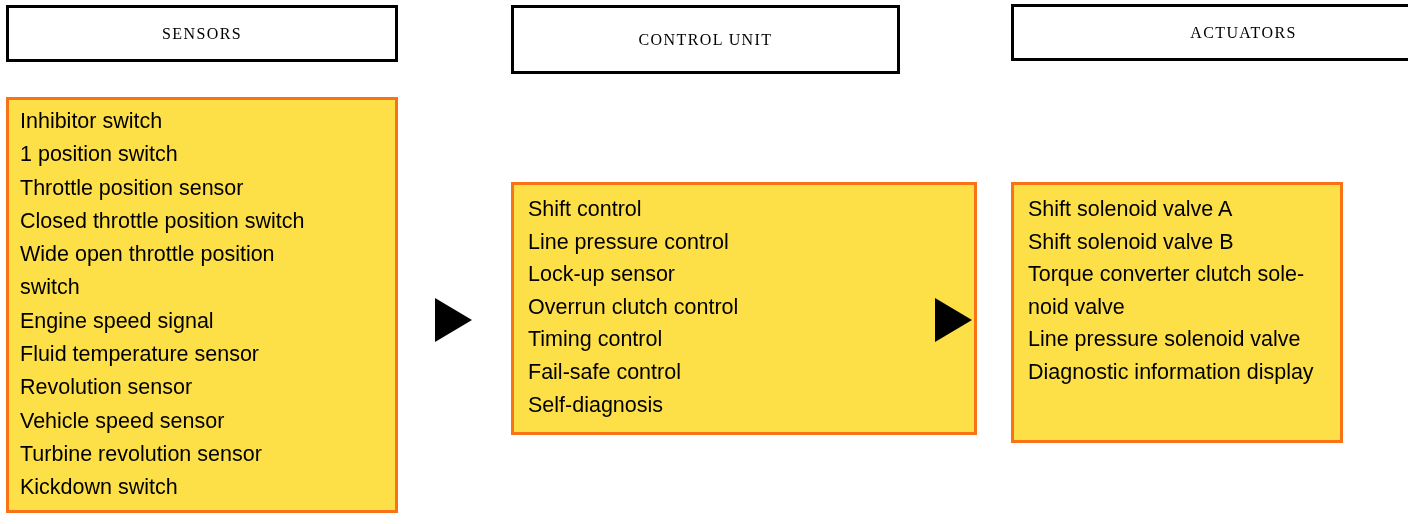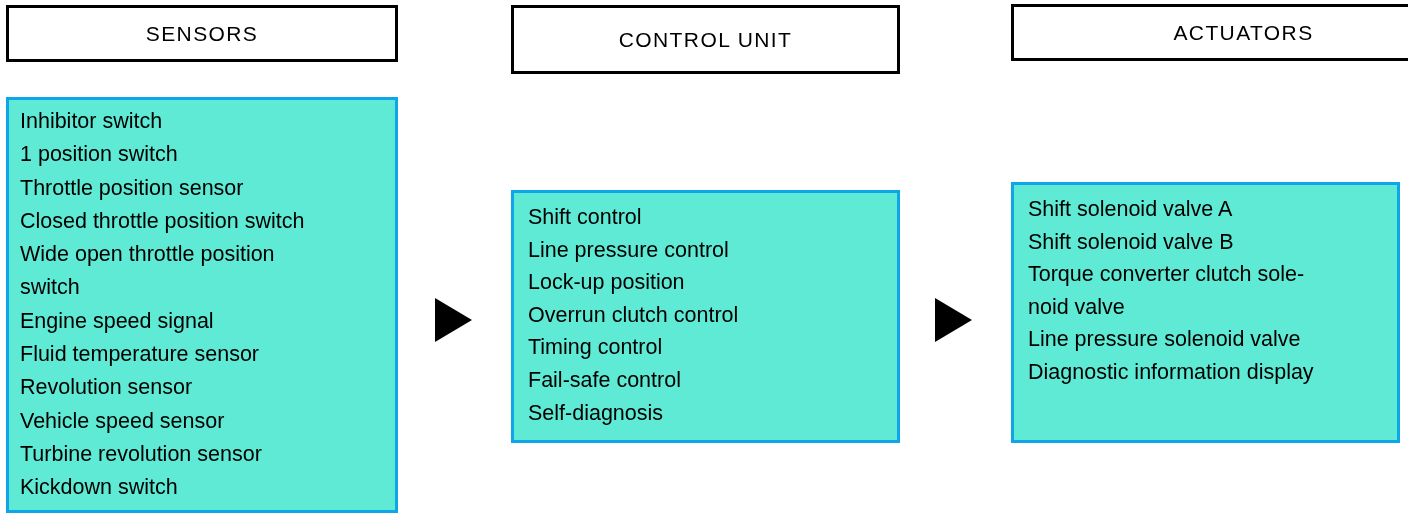--- a/index.html
+++ b/index.html
@@ -21,32 +21,33 @@
   .header-box {
     position: absolute;
     box-sizing: border-box;
     border: 3px solid #000000;
     background: #ffffff;
     display: flex;
     align-items: center;
     justify-content: center;
   }
   .header-label {
-    font-size: 21px;
+    font-size: 16px;
     letter-spacing: 1.4px;
     font-weight: 400;
     white-space: nowrap;
+    font-family: Liberation Serif, serif;
   }
 
   
   .content-box {
     position: absolute;
     box-sizing: border-box;
-    border: 3px solid #0ea5e9;
-    background: #5eead4;
+    border: 3px solid #f97316;
+    background: #fde047;
   }
   .list {
     position: absolute;
     left: 11px;
     top: 6px;
     right: 6px;
   }
   .item {
     font-size: 21.5px;
     line-height: 32.6px;
@@ -98,39 +99,39 @@
       <div class="item">Kickdown switch</div>
     </div>
   </div>
 
   <div class="arrow" style="left:435px; top:298px;"></div>
 
   <div class="header-box" style="left:511px; top:5px; width:389px; height:69px;">
     <span class="header-label">CONTROL UNIT</span>
   </div>
 
-  <div class="content-box" style="left:511px; top:190px; width:389px; height:253px;text-decoration:underline;">
+  <div class="content-box" style="left:511px; top:182px; width:466px; height:253px;text-decoration:underline;">
     <div class="list" id="control-list">
       <div class="item">Shift control</div>
       <div class="item">Line pressure control</div>
-      <div class="item">Lock-up position</div>
+      <div class="item">Lock-up sensor</div>
       <div class="item">Overrun clutch control</div>
       <div class="item">Timing control</div>
       <div class="item">Fail-safe control</div>
       <div class="item">Self-diagnosis</div>
     </div>
   </div>
 
   <div class="arrow" style="left:935px; top:298px;"></div>
 
   <div class="header-box" style="left:1011px; top:4px; width:465px; height:57px;">
     <span class="header-label">ACTUATORS</span>
   </div>
 
-  <div class="content-box" style="left:1011px; top:182px; width:389px; height:261px;">
+  <div class="content-box" style="left:1011px; top:182px; width:332px; height:261px;">
     <div class="list" id="actuators-list">
       <div class="item">Shift solenoid valve A</div>
       <div class="item">Shift solenoid valve B</div>
       <div class="item">Torque converter clutch sole-</div>
       <div class="item cont">noid valve</div>
       <div class="item">Line pressure solenoid valve</div>
       <div class="item">Diagnostic information display</div>
     </div>
   </div>
 

